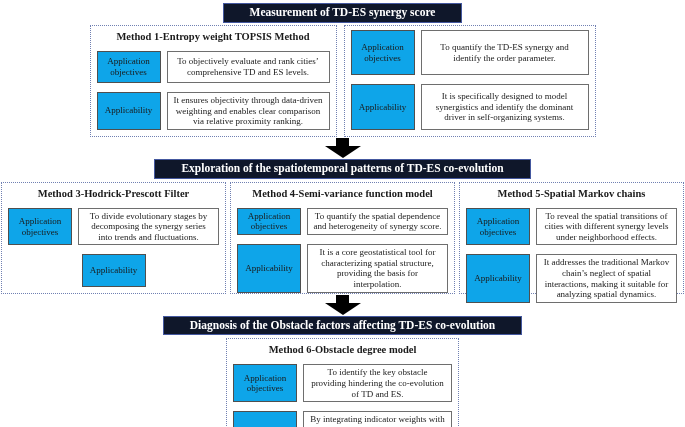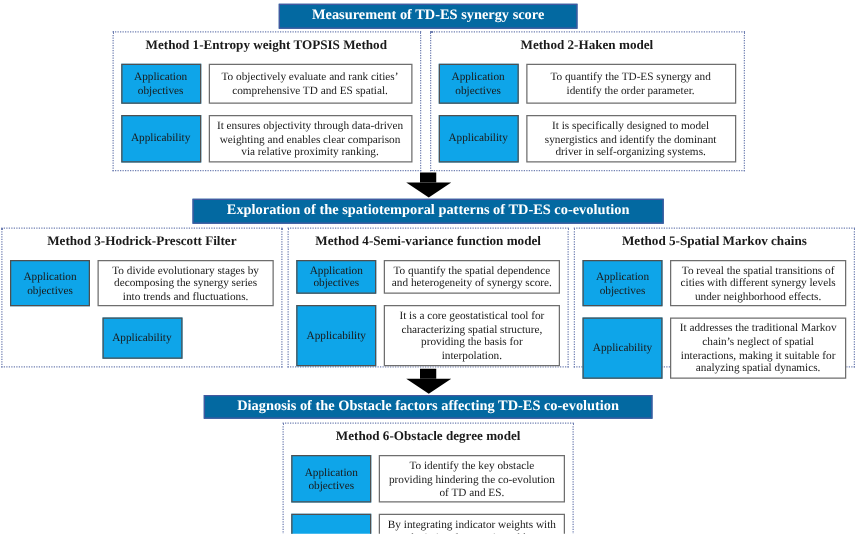--- a/index.html
+++ b/index.html
@@ -1,21 +1,21 @@
 <!DOCTYPE html>
 <html><head>
 <meta charset="utf-8">
 <style>
   * { box-sizing: border-box; margin: 0; padding: 0; }
   html, body { width: 685px; height: 427px; background: #ffffff; overflow: hidden; }
   body { font-family: "Liberation Serif", "DejaVu Serif", serif; color: #1a1a1a; }
   .page { width: 685px; height: 427px; display: flex; flex-direction: column; align-items: center; padding-top: 3px; }
 
   .sec-header {
-    background: #0369a1; border: 1px solid #44589f; color: #ffffff;
+    background: #0f172a; border: 1px solid #44589f; color: #ffffff;
     font-weight: bold; font-size: 11.5px; line-height: 1.2; text-align: left;
     padding: 2px 26px; white-space: nowrap;
   }
 
   .row { display: flex; justify-content: center; align-items: stretch; }
   .row-1 { gap: 7px; margin-top: 2px; }
   .row-2 { gap: 4px; margin-top: 3px; width: 683px; }
   .row-3 { margin-top: 3px; }
 
   .method {
@@ -54,30 +54,29 @@
 
 <div class="page">
 
   <div class="sec-header">Measurement of TD-ES synergy score</div>
 
   <div class="row row-1">
     <div class="method m1">
       <div class="method-title">Method 1-Entropy weight TOPSIS Method</div>
       <div class="mrow">
         <div class="mlabel">Application objectives</div>
-        <div class="mtext">To objectively evaluate and rank cities’ comprehensive TD and ES spatial.</div>
+        <div class="mtext">To objectively evaluate and rank cities’ comprehensive TD and ES levels.</div>
       </div>
       <div class="mrow">
         <div class="mlabel">Applicability</div>
         <div class="mtext">It ensures objectivity through data-driven weighting and enables clear comparison via relative proximity ranking.</div>
       </div>
     </div>
 
     <div class="method m2">
-      <div class="method-title">Method 2-Haken model</div>
       <div class="mrow">
         <div class="mlabel">Application objectives</div>
         <div class="mtext">To quantify the TD-ES synergy and identify the order parameter.</div>
       </div>
       <div class="mrow">
         <div class="mlabel">Applicability</div>
         <div class="mtext">It is specifically designed to model synergistics and identify the dominant driver in self-organizing systems.</div>
       </div>
     </div>
   </div>

